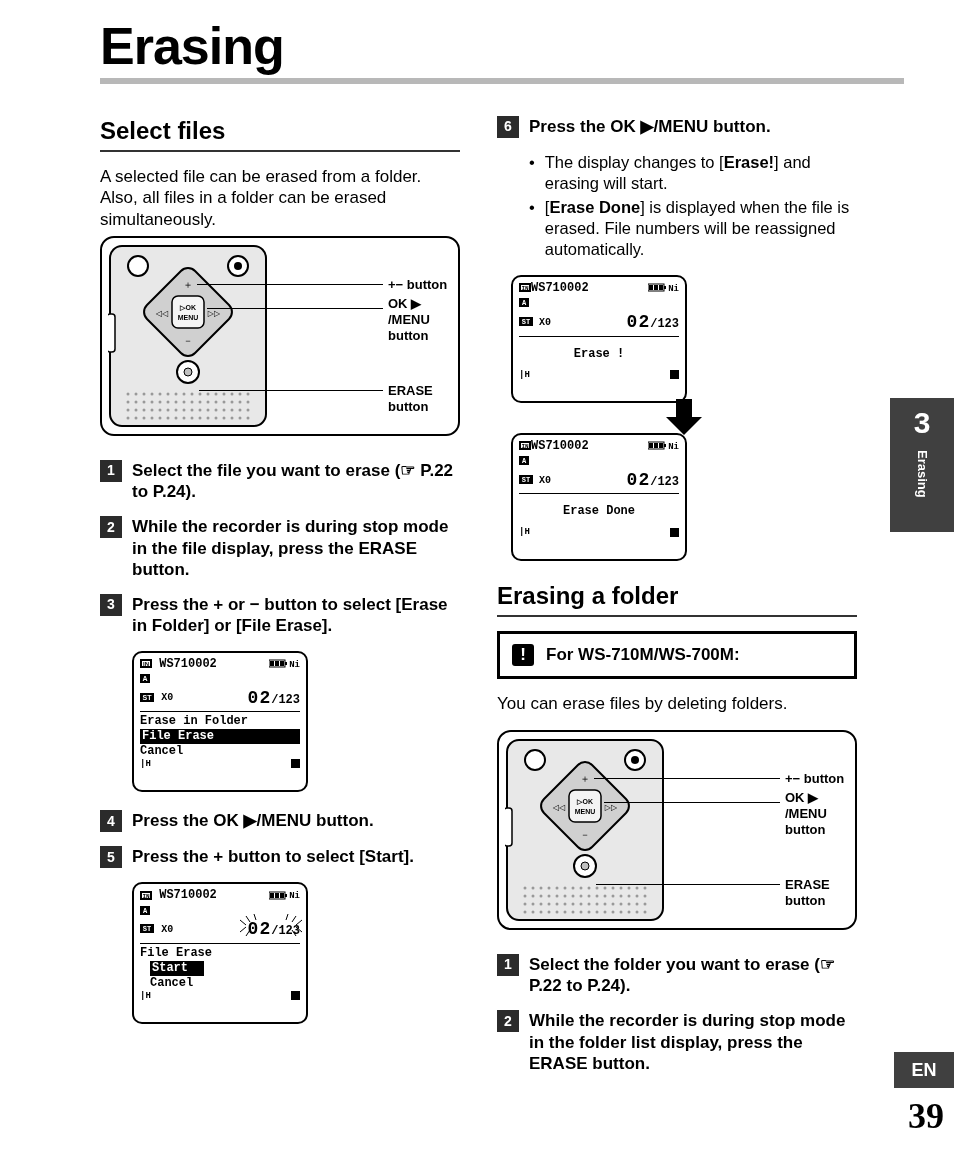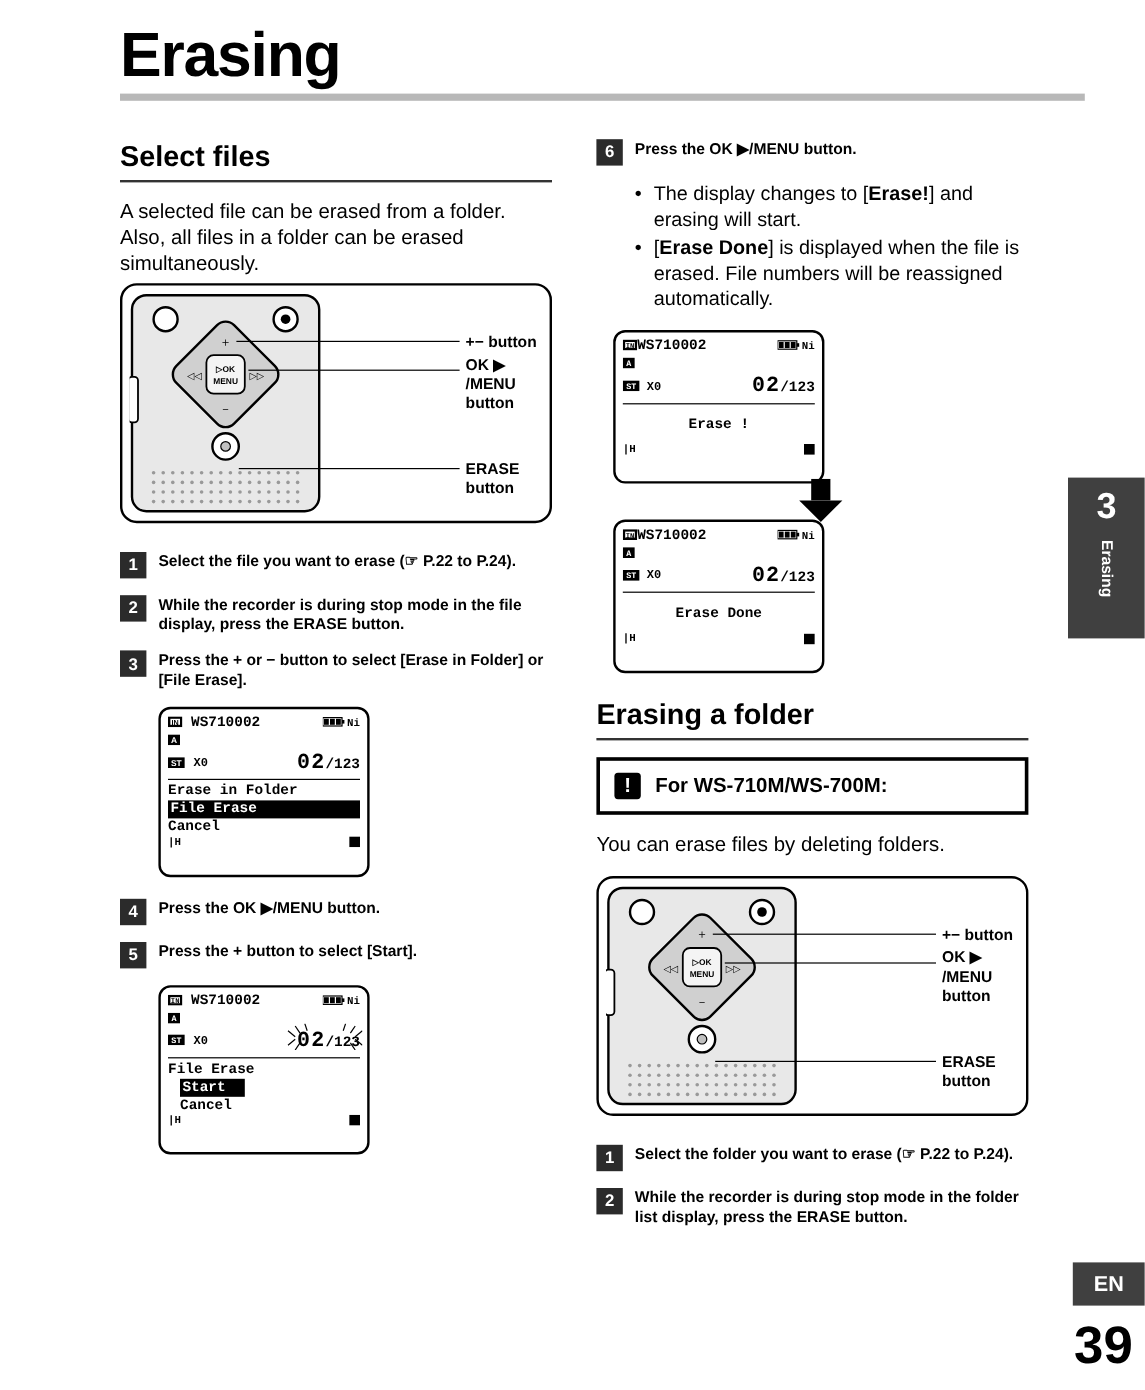--- a/index.html
+++ b/index.html
@@ -96,21 +96,21 @@
     background: #2b2b2b;
     color: #fff;
     font-weight: 800;
     font-size: 14px;
     display: flex;
     align-items: center;
     justify-content: center;
   }
   .step-text {
     font-weight: 800;
-    font-size: 13px;
+    font-size: 17px;
     line-height: 1.25;
   }
   .step-text .bold   { font-weight: 800; }
 
   
   .bullets {
     margin: 6px 0 16px 32px;
     font-size: 16.5px;
   }
   .bullet {
@@ -192,21 +192,21 @@
 
   .tab-lang {
     position:absolute; right:0; top:1052px;
     width:60px; height:36px;
     background: var(--tab); color:#fff;
     display:flex; align-items:center; justify-content:center;
     font-weight:900; font-size:18px;
   }
   .page-num {
     position:absolute; right:10px; top:1094px;
-    font-weight:900; font-size:44px;
+    font-weight:900; font-size:36px;font-family:Liberation Serif, serif;
   }
 </style>
 </head>
 <body>
 
 <div class="title">Erasing</div>
 <div class="title-rule"></div>
 
 <div class="col col-left">
 

